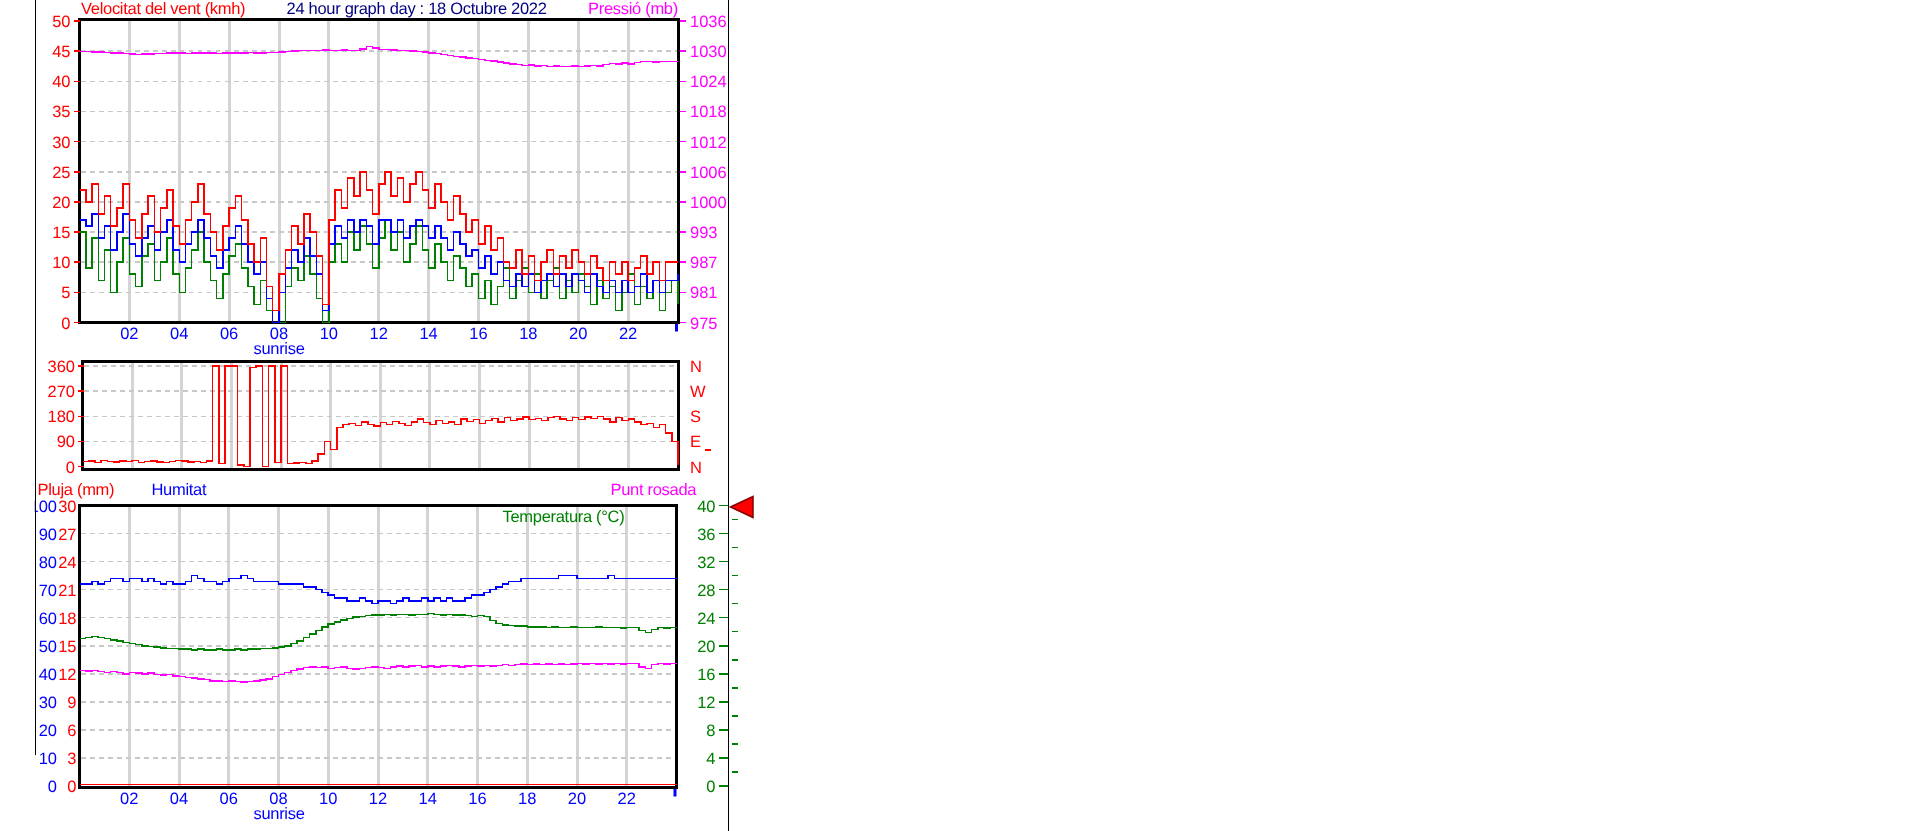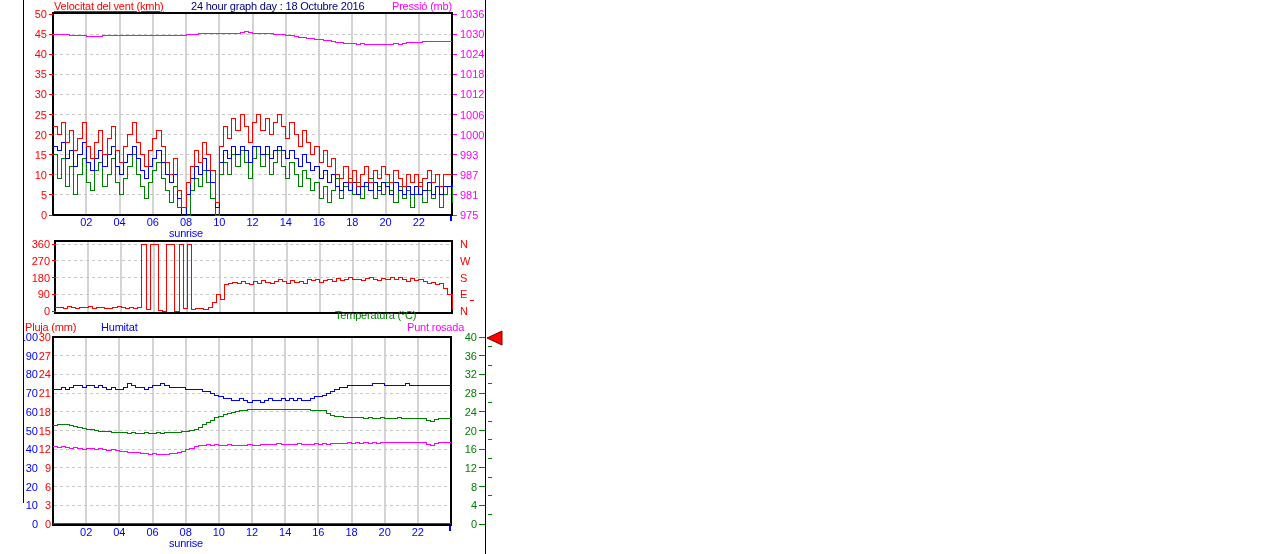--- a/index.html
+++ b/index.html
@@ -1,26 +1,26 @@
 <!DOCTYPE html>
 <html><head>
 <meta charset="utf-8">
 <style>
   html,body{margin:0;padding:0;background:#FFFFFF;}
   .stage{position:relative;width:1280px;height:554px;background:#FFFFFF;overflow:hidden;
          font-family:"Liberation Sans",sans-serif;font-size:11px;margin-left:23px;}
   svg{position:absolute;left:0;top:0;}
   svg text{font-family:"Liberation Sans",sans-serif;font-size:11px;}
   .lbl{position:absolute;white-space:nowrap;line-height:11px;letter-spacing:-0.2px;}
-  .hdr-wind{left:31px;top:1px;color:#FF0000;text-decoration:underline;}
+  .hdr-wind{left:31px;top:1px;color:#FF0000;}
   .hdr-title{left:168px;top:1px;color:#000080;}
   .hdr-press{left:369px;top:1px;color:#FF00FF;}
   .legend-rain{left:2px;top:322px;color:#FF0000;text-align:right;}
   .legend-hum{left:78px;top:322px;color:#0000FF;}
-  .legend-temp{left:312px;top:310px;color:#008000;}
+  .legend-temp{left:312px;top:340px;color:#008000;}
   .legend-dew{left:384px;top:322px;color:#FF00FF;}
   .sunrise1{left:143px;top:228px;width:40px;text-align:center;color:#0000FF;}
   .sunrise2{left:143px;top:538px;width:40px;text-align:center;color:#0000FF;}
 </style>
 </head>
 <body>
 
 <div class="stage">
   <svg id="gfx" width="1280" height="554" viewBox="0 0 1280 554">
       <line x1="63.25" y1="14" x2="63.25" y2="214" stroke="#D4D4D4" stroke-width="2" shape-rendering="crispEdges"></line>
@@ -227,21 +227,21 @@
       <text x="328.5" y="536" fill="#0000FF" text-anchor="middle">18</text>
       <text x="361.6666666666667" y="536" fill="#0000FF" text-anchor="middle">20</text>
       <text x="394.8333333333333" y="536" fill="#0000FF" text-anchor="middle">22</text>
       <rect x="426" y="526" width="2" height="5" fill="#0000FF"></rect>
       <line x1="0.5" y1="0" x2="0.5" y2="503" stroke="#000000" stroke-width="1" shape-rendering="crispEdges"></line>
       <line x1="462.5" y1="0" x2="462.5" y2="554" stroke="#000000" stroke-width="1" shape-rendering="crispEdges"></line>
       <polygon points="464,338 479,331 479,345" fill="#FF0000" stroke="#800000" stroke-width="1"></polygon>
     </svg>
 
   <div class="lbl hdr-wind">Velocitat del vent (kmh)</div>
-  <div class="lbl hdr-title">24 hour graph day : 18 Octubre 2016</div>
+  <div class="lbl hdr-title">24 hour graph day : 18 Octubre 2022</div>
   <div class="lbl hdr-press">Pressió (mb)</div>
 
   <div class="lbl sunrise1">sunrise</div>
 
   <div class="lbl legend-rain">Pluja (mm)</div>
   <div class="lbl legend-hum">Humitat</div>
   <div class="lbl legend-temp">Temperatura (°C)</div>
   <div class="lbl legend-dew">Punt rosada</div>
 
   <div class="lbl sunrise2">sunrise</div>

